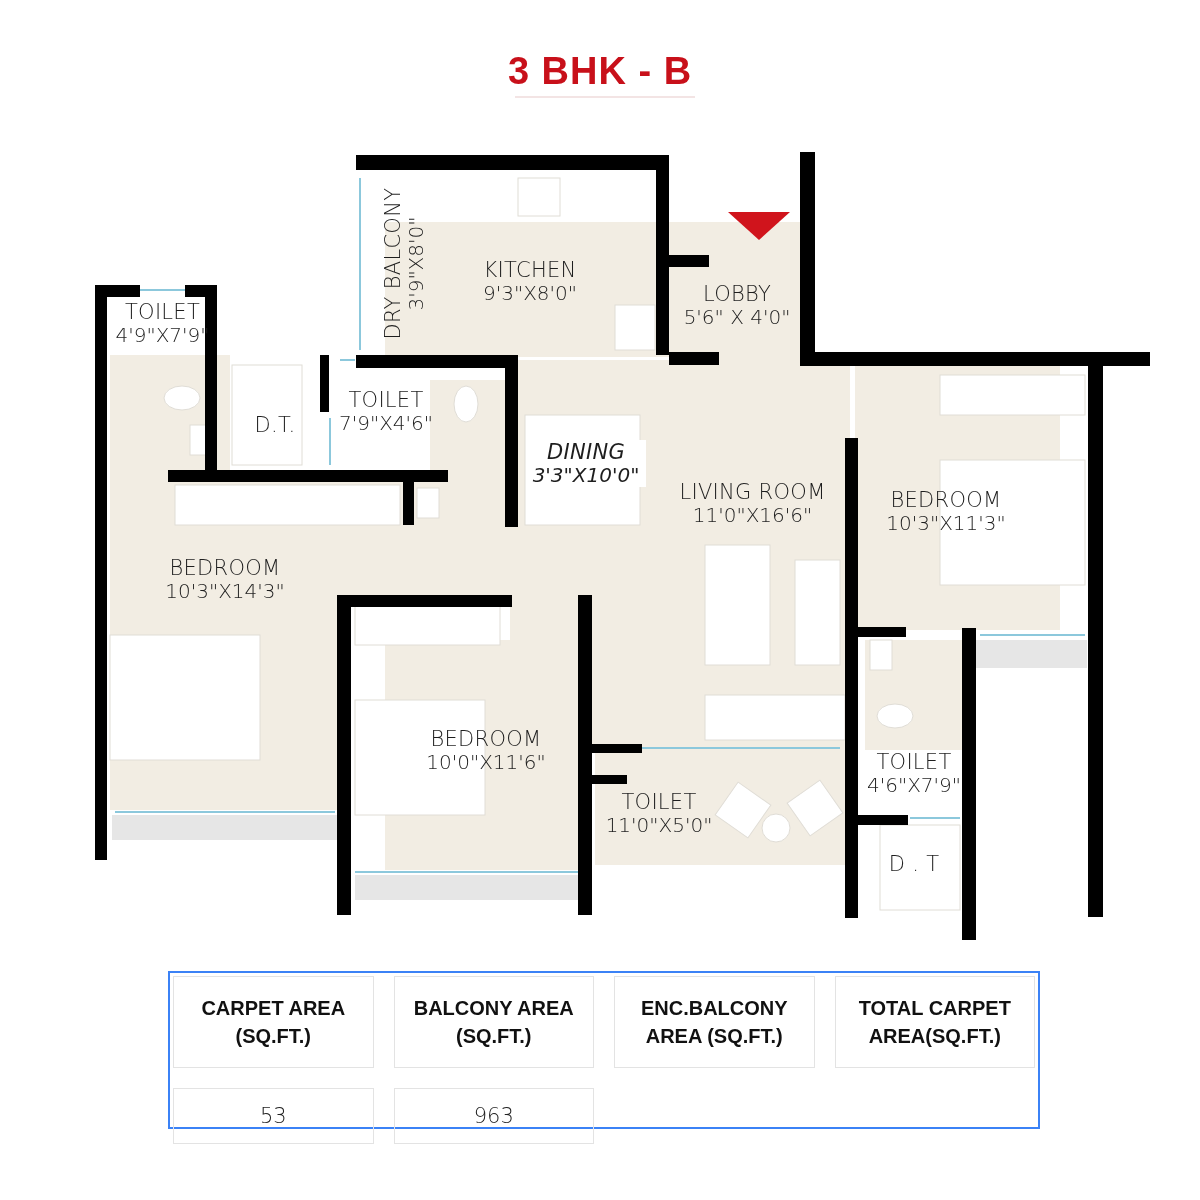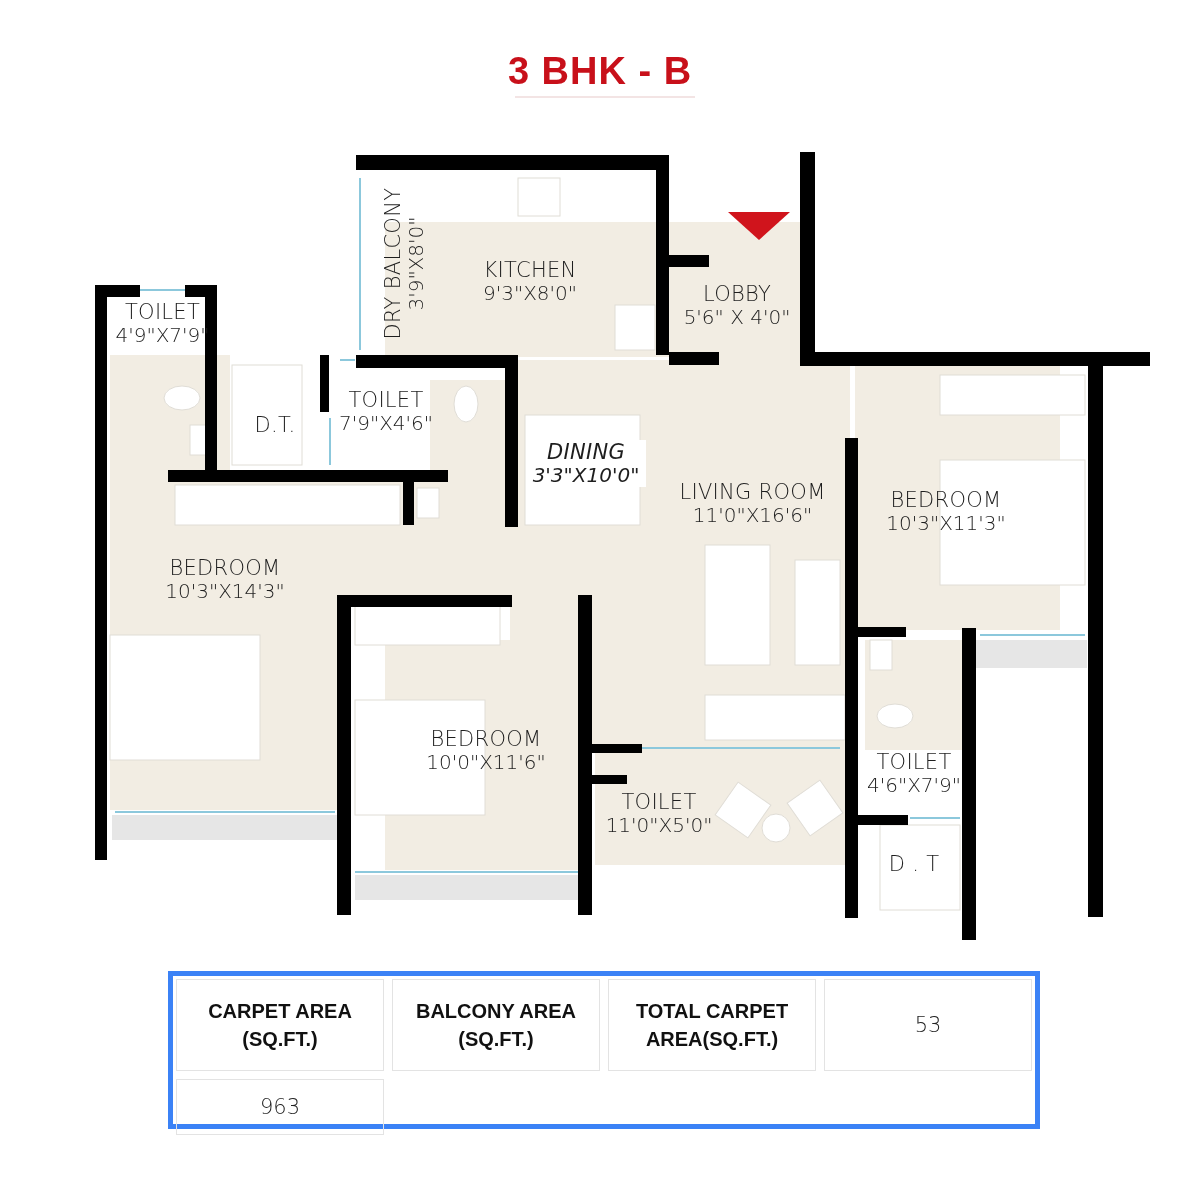--- a/index.html
+++ b/index.html
@@ -5,21 +5,21 @@
   html, body { margin: 0; padding: 0; background: #ffffff; }
   body { width: 1200px; height: 1200px; position: relative; overflow: hidden; font-family: "DejaVu Sans", sans-serif; }
   .title { position: absolute; left: 0; width: 1200px; top: 50px; text-align: center; font-family: "Liberation Sans", sans-serif; font-weight: bold; font-size: 38px; color: #c8101a; letter-spacing: 1px; }
   .title-rule { position: absolute; left: 515px; width: 180px; top: 96px; height: 2px; background: #f3e4e4; }
   .plan { position: absolute; left: 0; top: 0; width: 1200px; height: 960px; }
   .lbl { position: absolute; color: #1e1e1e; text-align: center; font-family: "DejaVu Sans", sans-serif; font-weight: 300; line-height: 1.15; white-space: nowrap; }
   .lbl span { display: block; }
   .lbl .name { font-size: 21px; letter-spacing: 0.3px; }
   .lbl .dim { font-size: 20px; }
   .vert { transform: rotate(-90deg); transform-origin: center center; }
-  .area-table { position: absolute; left: 168px; top: 971px; width: 872px; height: 158px; border: 5px solid #3b82f6; display: grid; grid-template-columns: repeat(4, 1fr); grid-template-rows: 92px 56px; gap: 8px; padding: 3px; box-sizing: border-box; background: #ffffff; }
+  .area-table { position: absolute; left: 168px; top: 971px; width: 872px; height: 158px; border: 2px solid #3b82f6; display: grid; grid-template-columns: repeat(4, 1fr); grid-template-rows: 92px 56px; gap: 20px; padding: 3px; box-sizing: border-box; background: #ffffff; }
   .cell { border: 1px solid #e3e3e3; display: flex; align-items: center; justify-content: center; text-align: center; }
   .hdr { font-family: "Liberation Sans", sans-serif; font-weight: bold; font-size: 20px; line-height: 1.4; color: #111; }
   .val { font-family: "DejaVu Sans", sans-serif; font-size: 21px; color: #222; font-weight: 300; }
 </style>
 </head>
 <body>
 
 <div class="title">3 BHK - B</div>
 <div class="title-rule"></div>
 
@@ -170,17 +170,20 @@
 </div>
 
 <div class="area-table">
   <div class="cell hdr">
     <div><span>CARPET AREA</span><br><span>(SQ.FT.)</span></div>
   </div>
   <div class="cell hdr">
     <div><span>BALCONY AREA</span><br><span>(SQ.FT.)</span></div>
   </div>
   <div class="cell hdr">
+    <div><span>ENC.BALCONY</span><br><span>AREA (SQ.FT.)</span></div>
+  </div>
+  <div class="cell hdr">
     <div><span>TOTAL CARPET</span><br><span>AREA(SQ.FT.)</span></div>
   </div>
   <div class="cell val">53</div>
   <div class="cell val">963</div>
 </div>
 
 </body></html>

